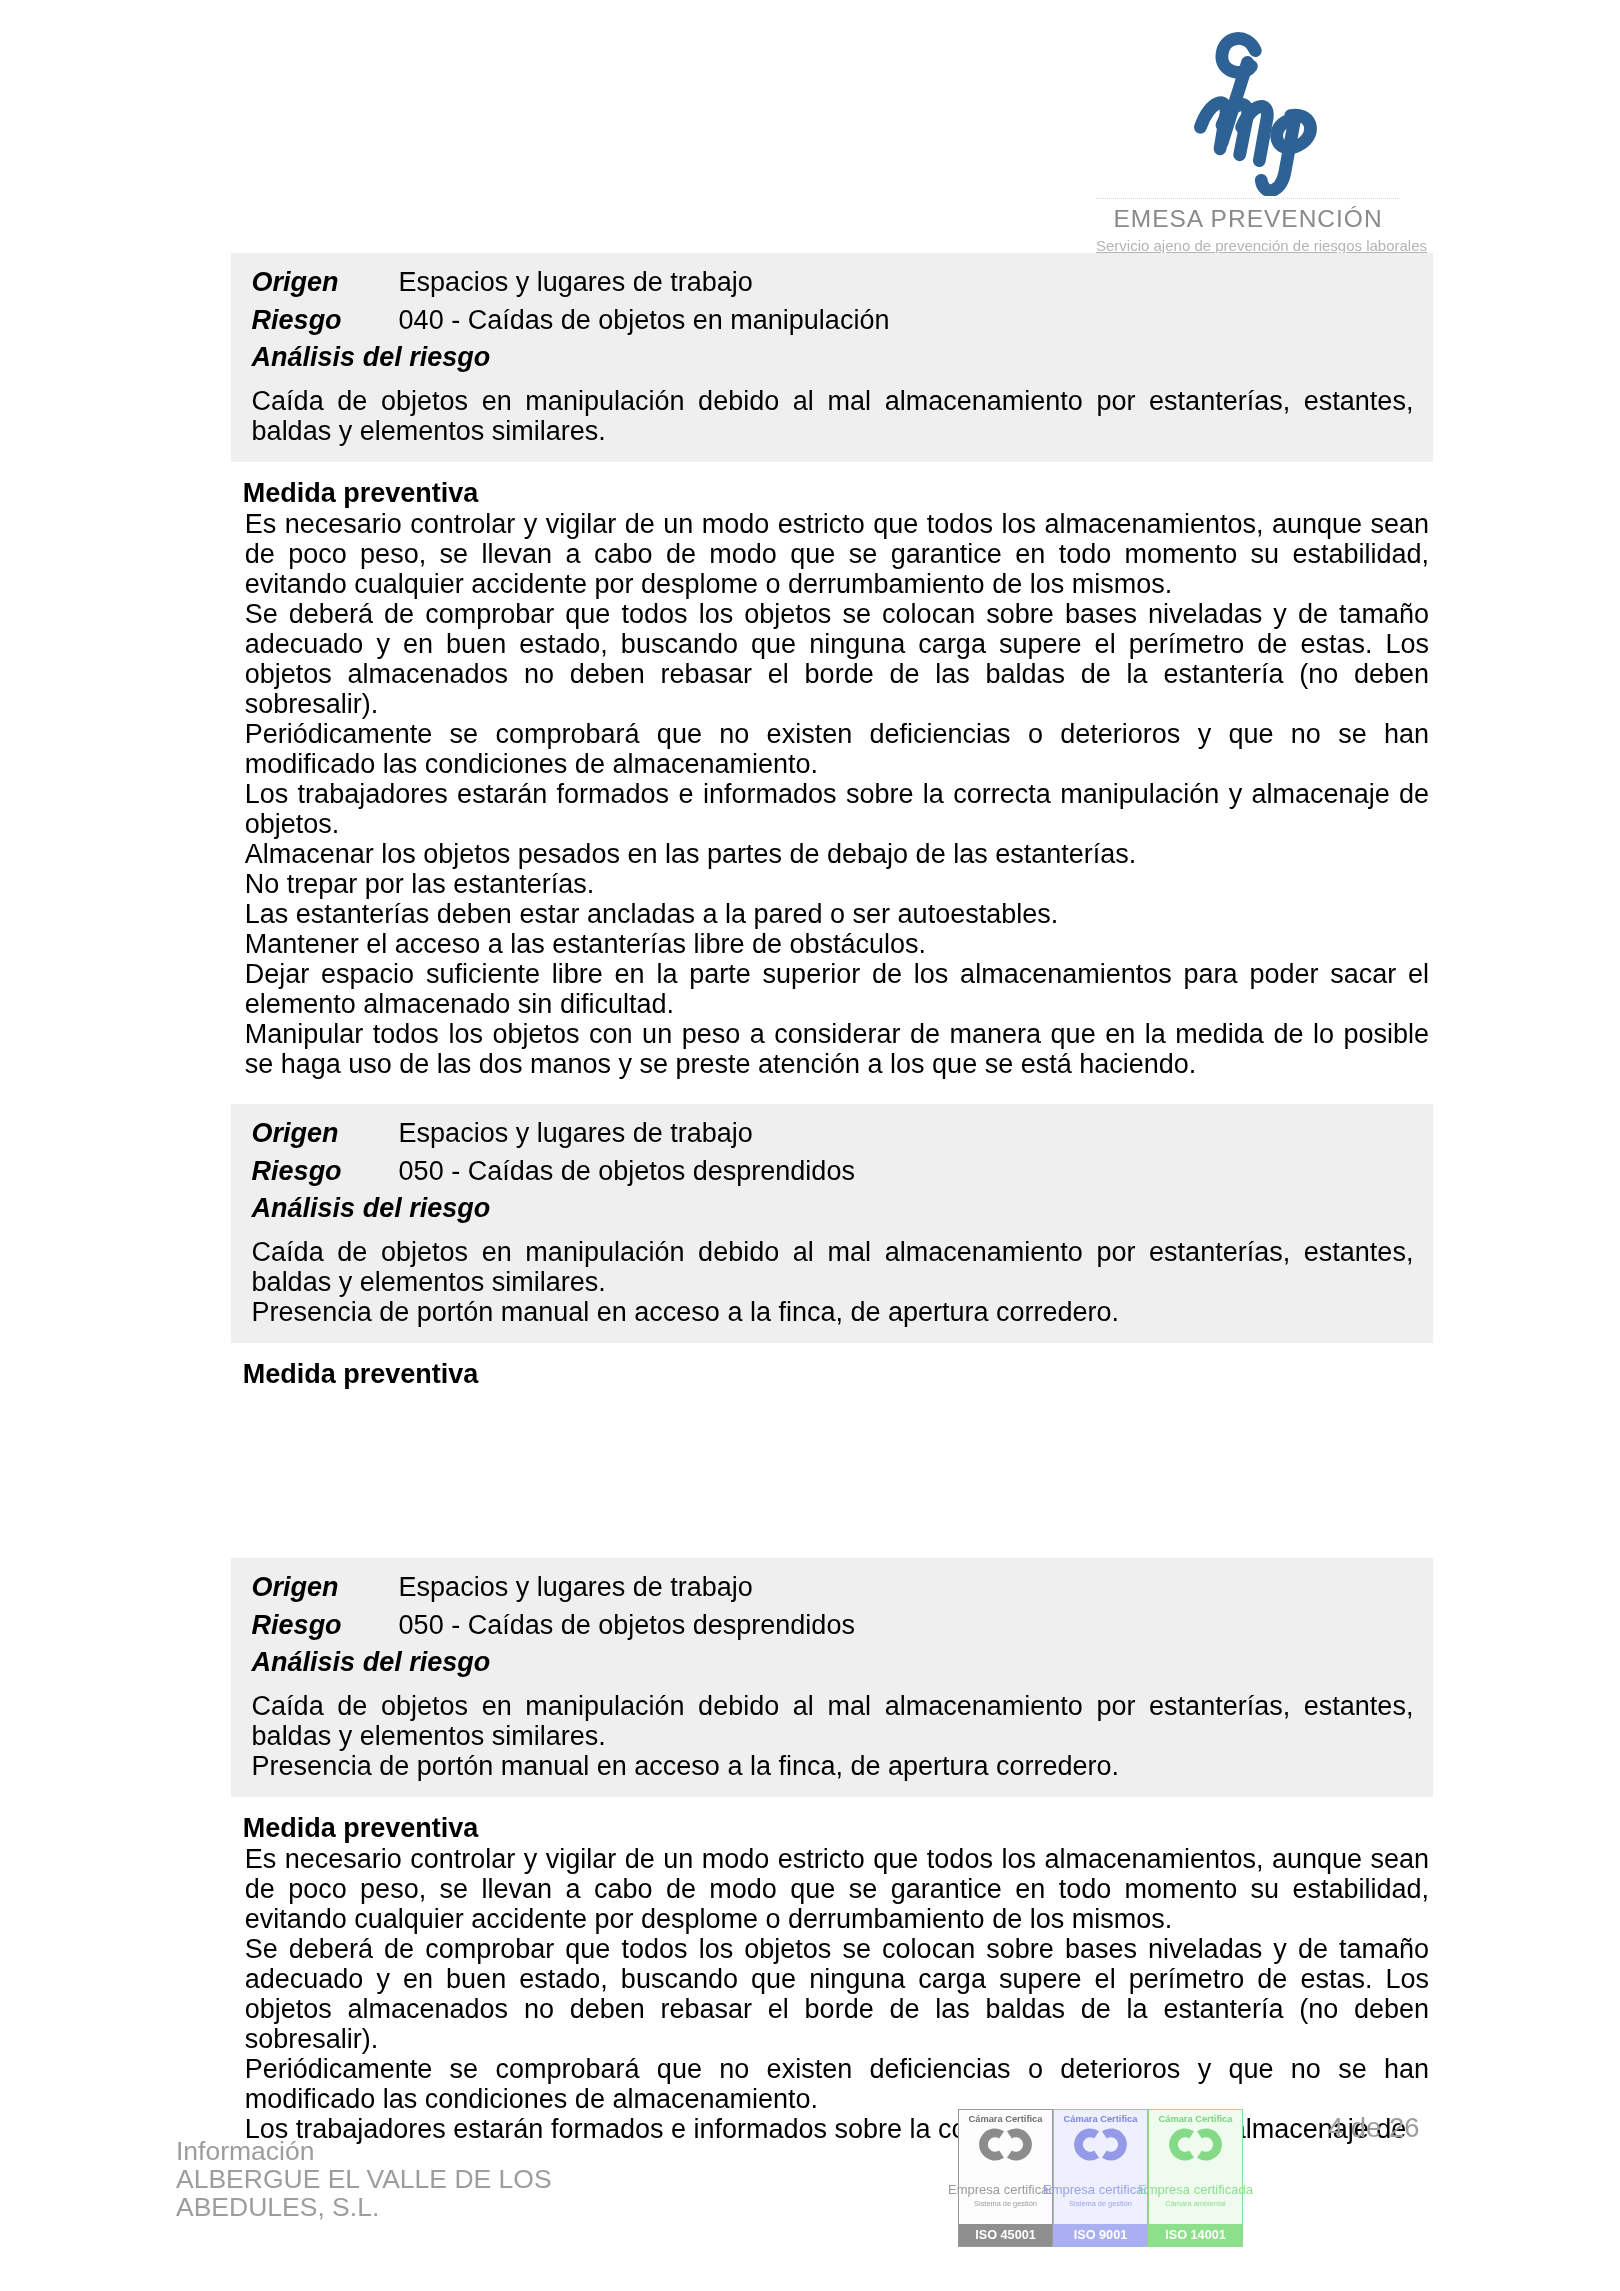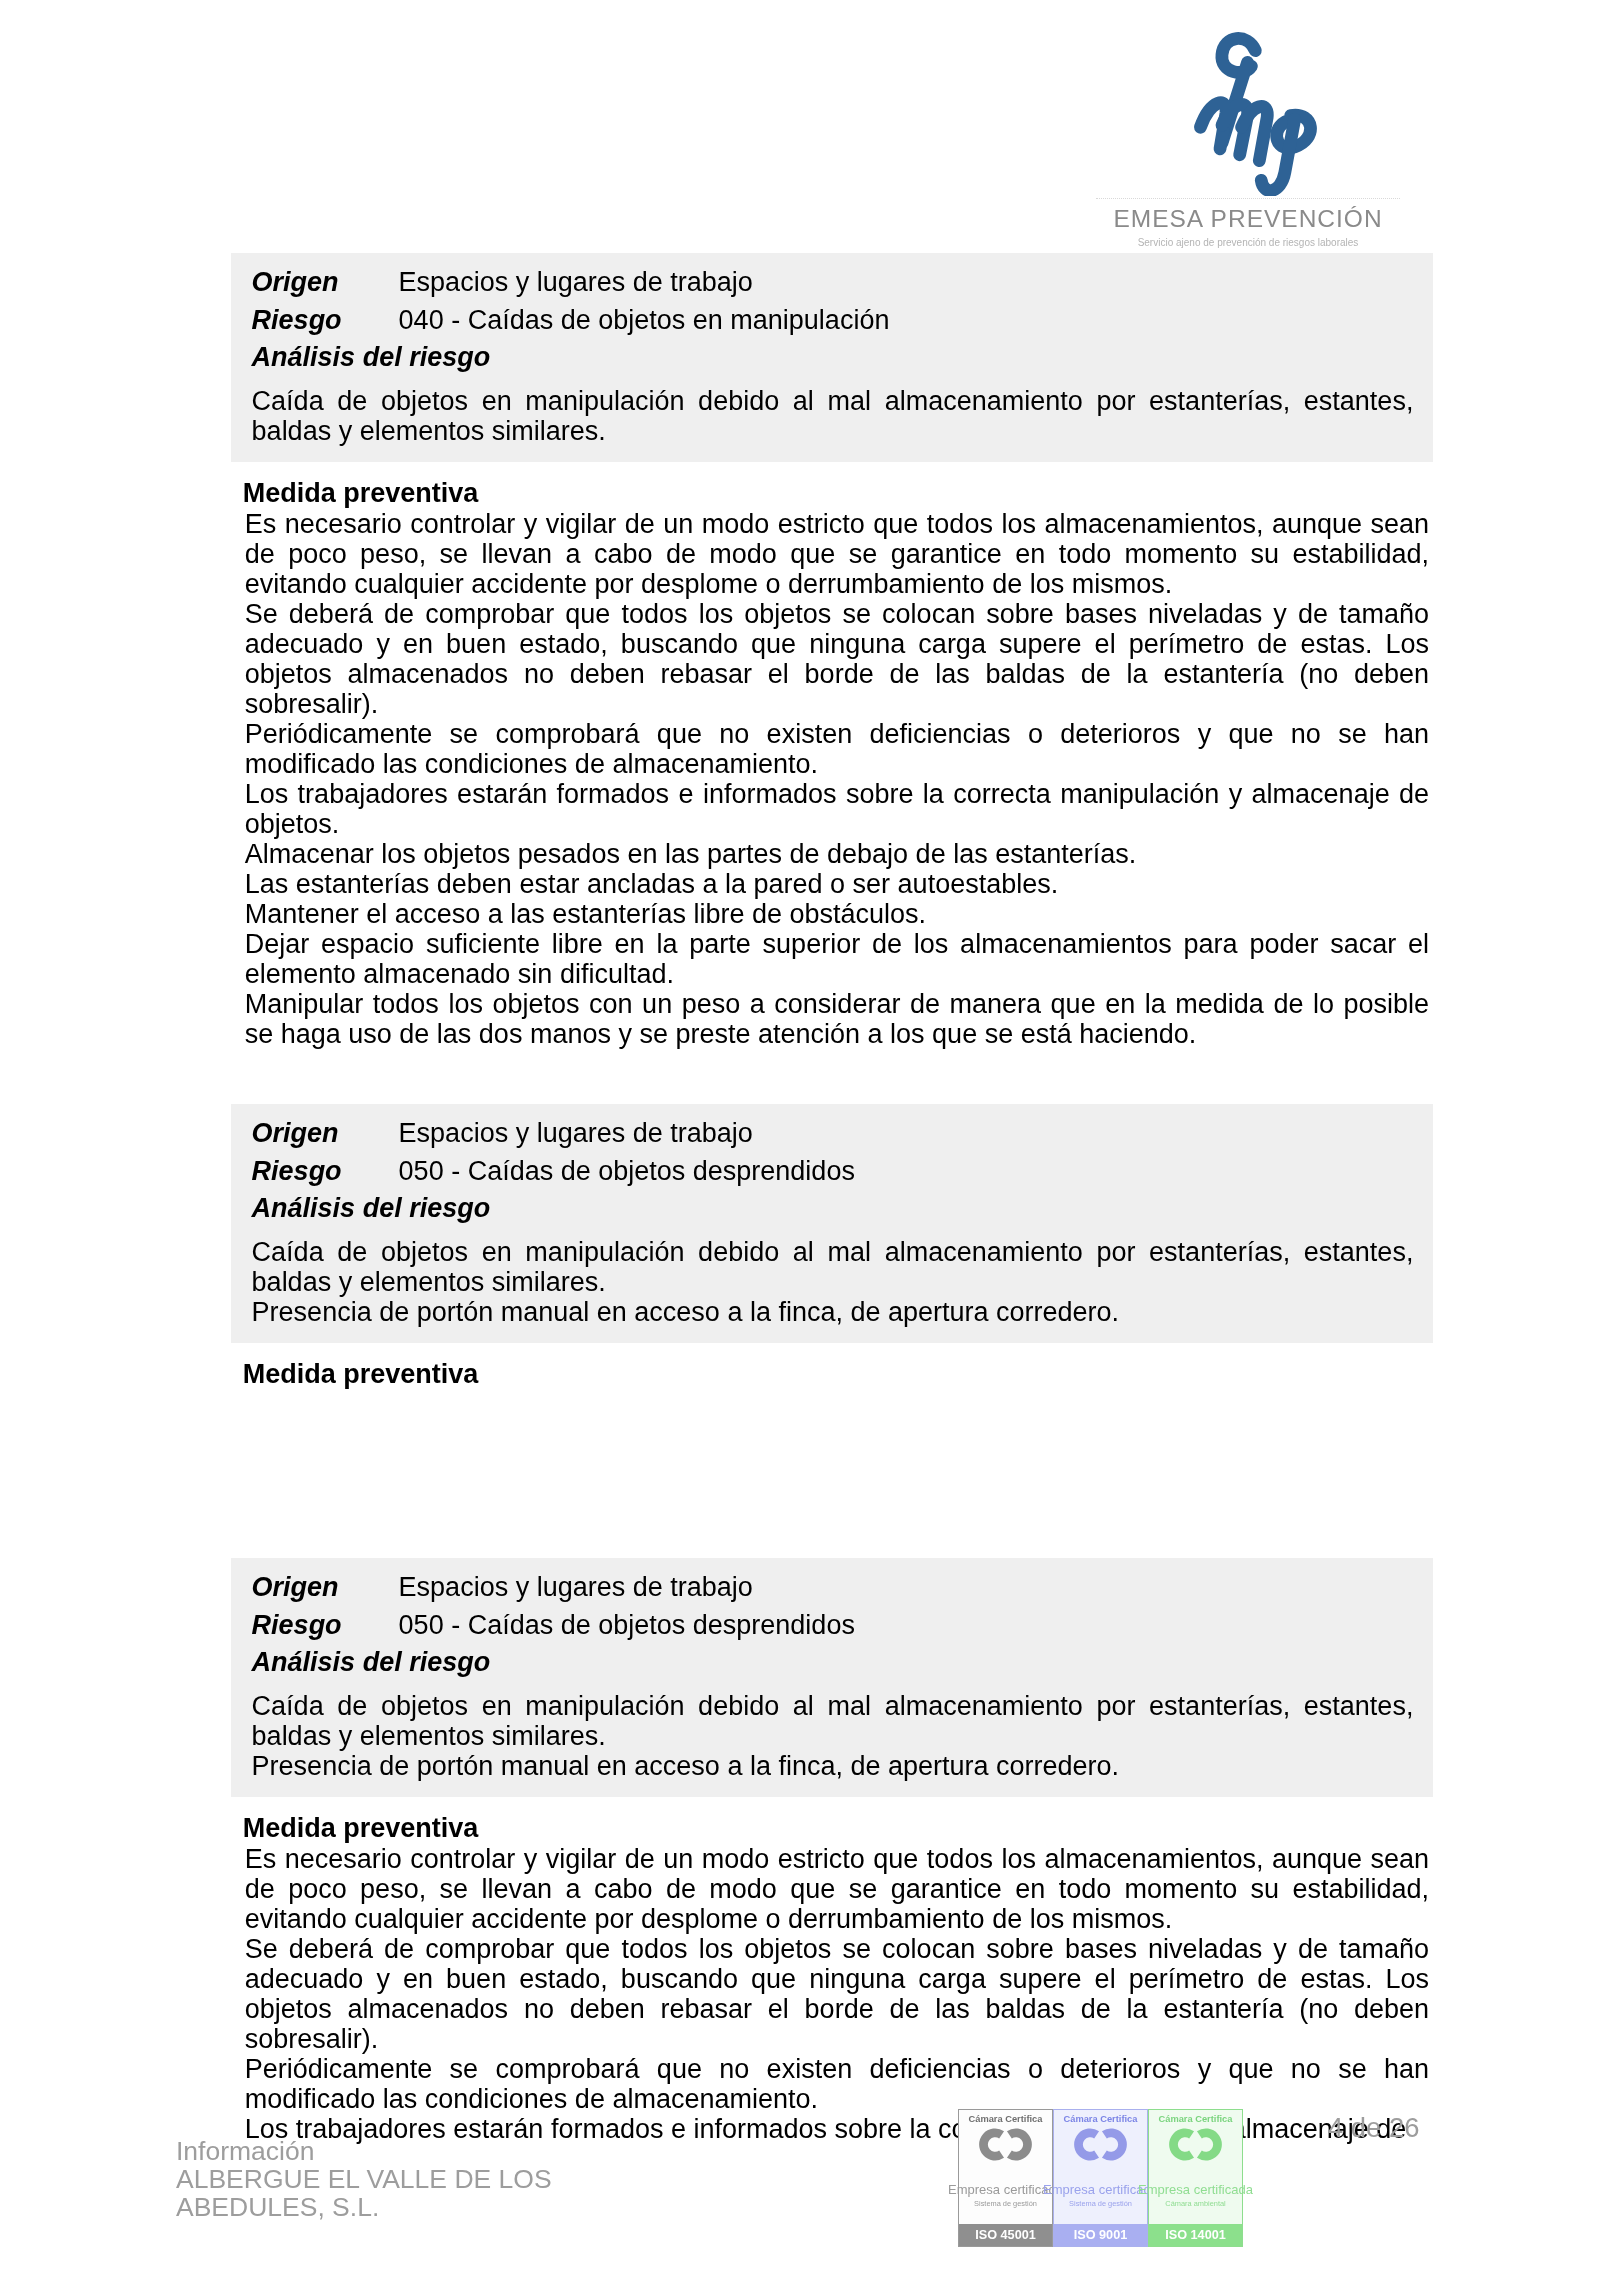--- a/index.html
+++ b/index.html
@@ -5,21 +5,21 @@
   html,body{margin:0;padding:0;background:#ffffff;}
   .page{
     position:relative;width:1620px;height:2249px;background:#fff;overflow:hidden;
     font-family:"Liberation Sans","DejaVu Sans",sans-serif;color:#000;
   }
 
   
   .logo{position:absolute;left:1096px;top:29px;width:304px;text-align:center;}
   .logo-mark{display:block;margin:0 auto;}
   .brand{font-size:24.5px;letter-spacing:1px;color:#8a8a8a;border-top:1px dotted #d9d9d9;padding-top:5.9px;margin-top:2px;white-space:nowrap;}
-  .tagline{font-size:10px;color:#b4b4b4;margin-top:3.9px;white-space:nowrap;}
+  .tagline{font-size:15px;color:#b4b4b4;margin-top:3.9px;white-space:nowrap;text-decoration:underline;}
 
   
   .risk-section{position:absolute;left:231px;width:1202px;font-size:27px;line-height:30px;}
   .s1{top:253px}.s2{top:1104px}.s3{top:1558px}
   .risk-table{background:#efefef;padding:11.8px 19.6px 15.7px 20.6px;}
   .risk-row{display:flex;margin:2px 0 7.8px 0;justify-content:center;}
   .risk-label{flex:0 0 147px;font-weight:bold;font-style:italic;}
   .risk-value{flex:1;}
   .analysis-hdr{font-weight:bold;font-style:italic;margin:7.8px 0 13.7px 0;}
   .risk-table p{margin:0;text-align:justify;}
@@ -83,20 +83,21 @@
       <div class="analysis-hdr">Análisis del riesgo</div>
       <p>Caída de objetos en manipulación debido al mal almacenamiento por estanterías, estantes, baldas y elementos similares.</p>
     </div>
     <h3 class="medida-hdr">Medida preventiva</h3>
     <div class="medida-body">
       <p>Es necesario controlar y vigilar de un modo estricto que todos los almacenamientos, aunque sean de poco peso, se llevan a cabo de modo que se garantice en todo momento su estabilidad, evitando cualquier accidente por desplome o derrumbamiento de los mismos.</p>
       <p>Se deberá de comprobar que todos los objetos se colocan sobre bases niveladas y de tamaño adecuado y en buen estado, buscando que ninguna carga supere el perímetro de estas. Los objetos almacenados no deben rebasar el borde de las baldas de la estantería (no deben sobresalir).</p>
       <p>Periódicamente se comprobará que no existen deficiencias o deterioros y que no se han modificado las condiciones de almacenamiento.</p>
       <p>Los trabajadores estarán formados e informados sobre la correcta manipulación y almacenaje de objetos.</p>
       <p>Almacenar los objetos pesados en las partes de debajo de las estanterías.</p>
+      <p>No trepar por las estanterías.</p>
       <p>Las estanterías deben estar ancladas a la pared o ser autoestables.</p>
       <p>Mantener el acceso a las estanterías libre de obstáculos.</p>
       <p>Dejar espacio suficiente libre en la parte superior de los almacenamientos para poder sacar el elemento almacenado sin dificultad.</p>
       <p>Manipular todos los objetos con un peso a considerar de manera que en la medida de lo posible se haga uso de las dos manos y se preste atención a los que se está haciendo.</p>
     </div>
   </section>
 
   <section class="risk-section s2">
     <div class="risk-table">
       <div class="risk-row">

